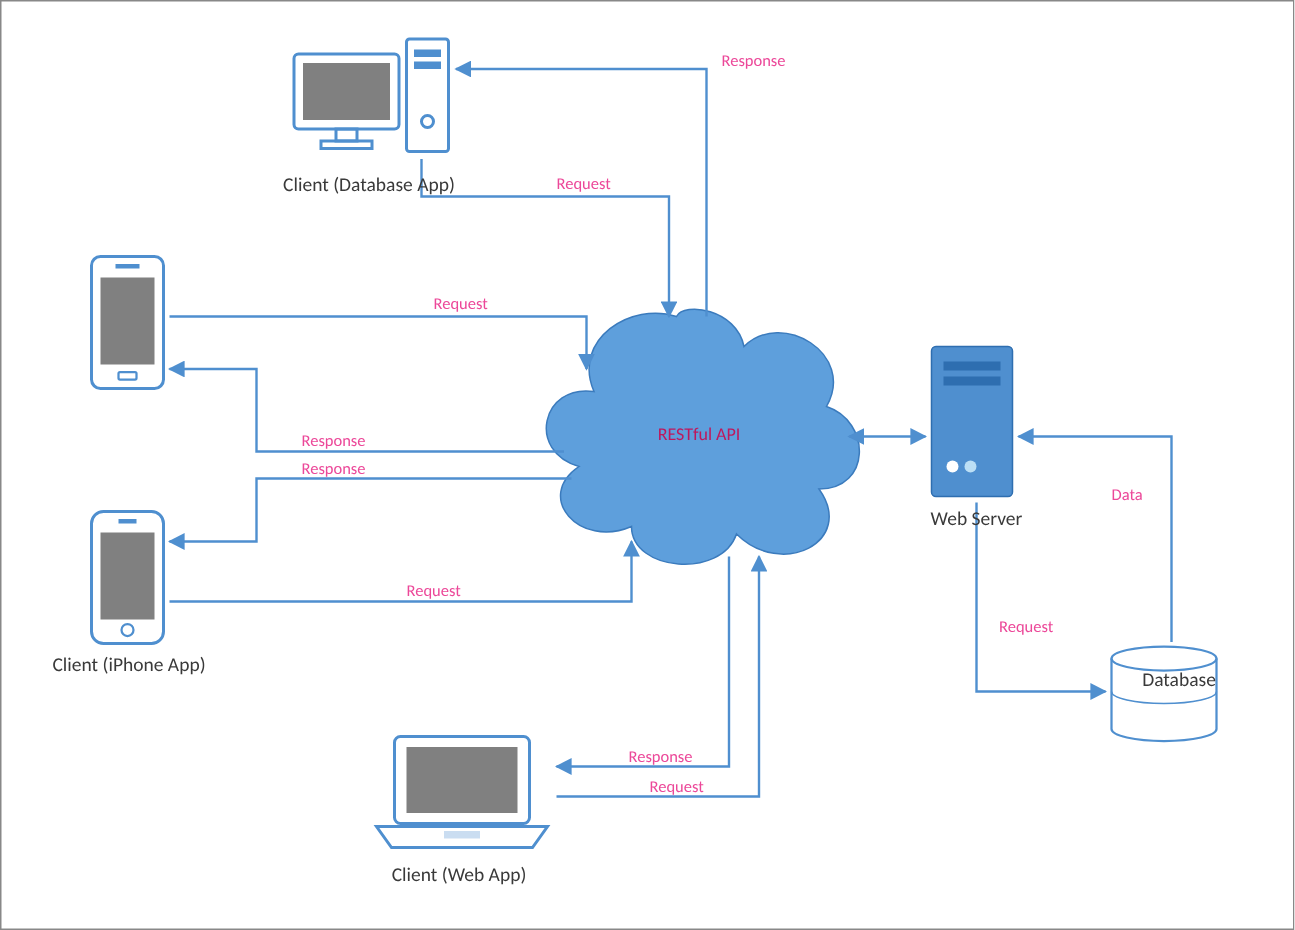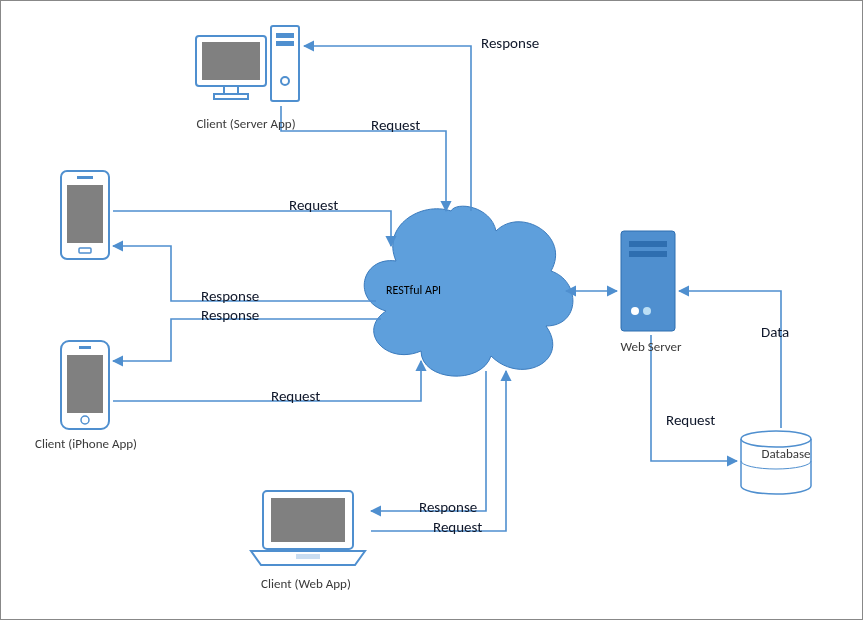--- a/index.html
+++ b/index.html
@@ -13,35 +13,36 @@
   .canvas {
     position: relative;
     width: 863px;
     height: 620px;
     border: 1px solid #888;
     box-sizing: border-box;
     overflow: hidden;
   }
   .label {
     position: absolute;
-    font-size: 15px;
-    color: #0f172a;
+    font-size: 11px;
+    color: #ec4899;
     white-space: nowrap;
   }
   .caption {
     position: absolute;
     width: 160px;
     text-align: center;
     font-size: 13px;
     color: #3a3a3a;
   }
   .cloud-text {
     position: absolute;
     width: 160px;
-    color: #000000;
+    text-align: center;
+    color: #be185d;
     font-size: 12px;
   }
 </style>
 </head>
 <body>
 
 <div class="canvas">
 
   <svg width="861" height="618" viewBox="0 0 861 618" style="position:absolute;left:0;top:0">
 
@@ -132,21 +133,21 @@
       <path d="M 565 290 L 616 290" marker-start="url(#arrow)" marker-end="url(#arrow)"></path>
 
       <path d="M 650 334 L 650 460 L 736 460" marker-end="url(#arrow)"></path>
 
       <path d="M 780 427 L 780 290 L 678 290" marker-end="url(#arrow)"></path>
     </g>
   </svg>
 
   <div class="cloud-text" style="left:385px;top:282px">RESTful API</div>
 
-  <div class="caption" style="left:165px;top:115px">Client (Server App)</div>
+  <div class="caption" style="left:165px;top:115px">Client (Database App)</div>
 
 
   <div class="caption" style="left:5px;top:435px">Client (iPhone App)</div>
 
   <div class="caption" style="left:570px;top:338px">Web Server</div>
 
   <div class="caption" style="left:225px;top:575px">Client (Web App)</div>
 
   <div class="caption" style="left:740px;top:445px;width:90px">Database</div>
 
@@ -155,15 +156,15 @@
 
   <div class="label" style="left:288px;top:195px">Request</div>
   <div class="label" style="left:200px;top:286px">Response</div>
   <div class="label" style="left:200px;top:305px">Response</div>
   <div class="label" style="left:270px;top:386px">Request</div>
 
   <div class="label" style="left:418px;top:497px">Response</div>
   <div class="label" style="left:432px;top:517px">Request</div>
 
   <div class="label" style="left:665px;top:410px">Request</div>
-  <div class="label" style="left:760px;top:322px">Data</div>
+  <div class="label" style="left:740px;top:322px">Data</div>
 
 </div>
 
 </body></html>

